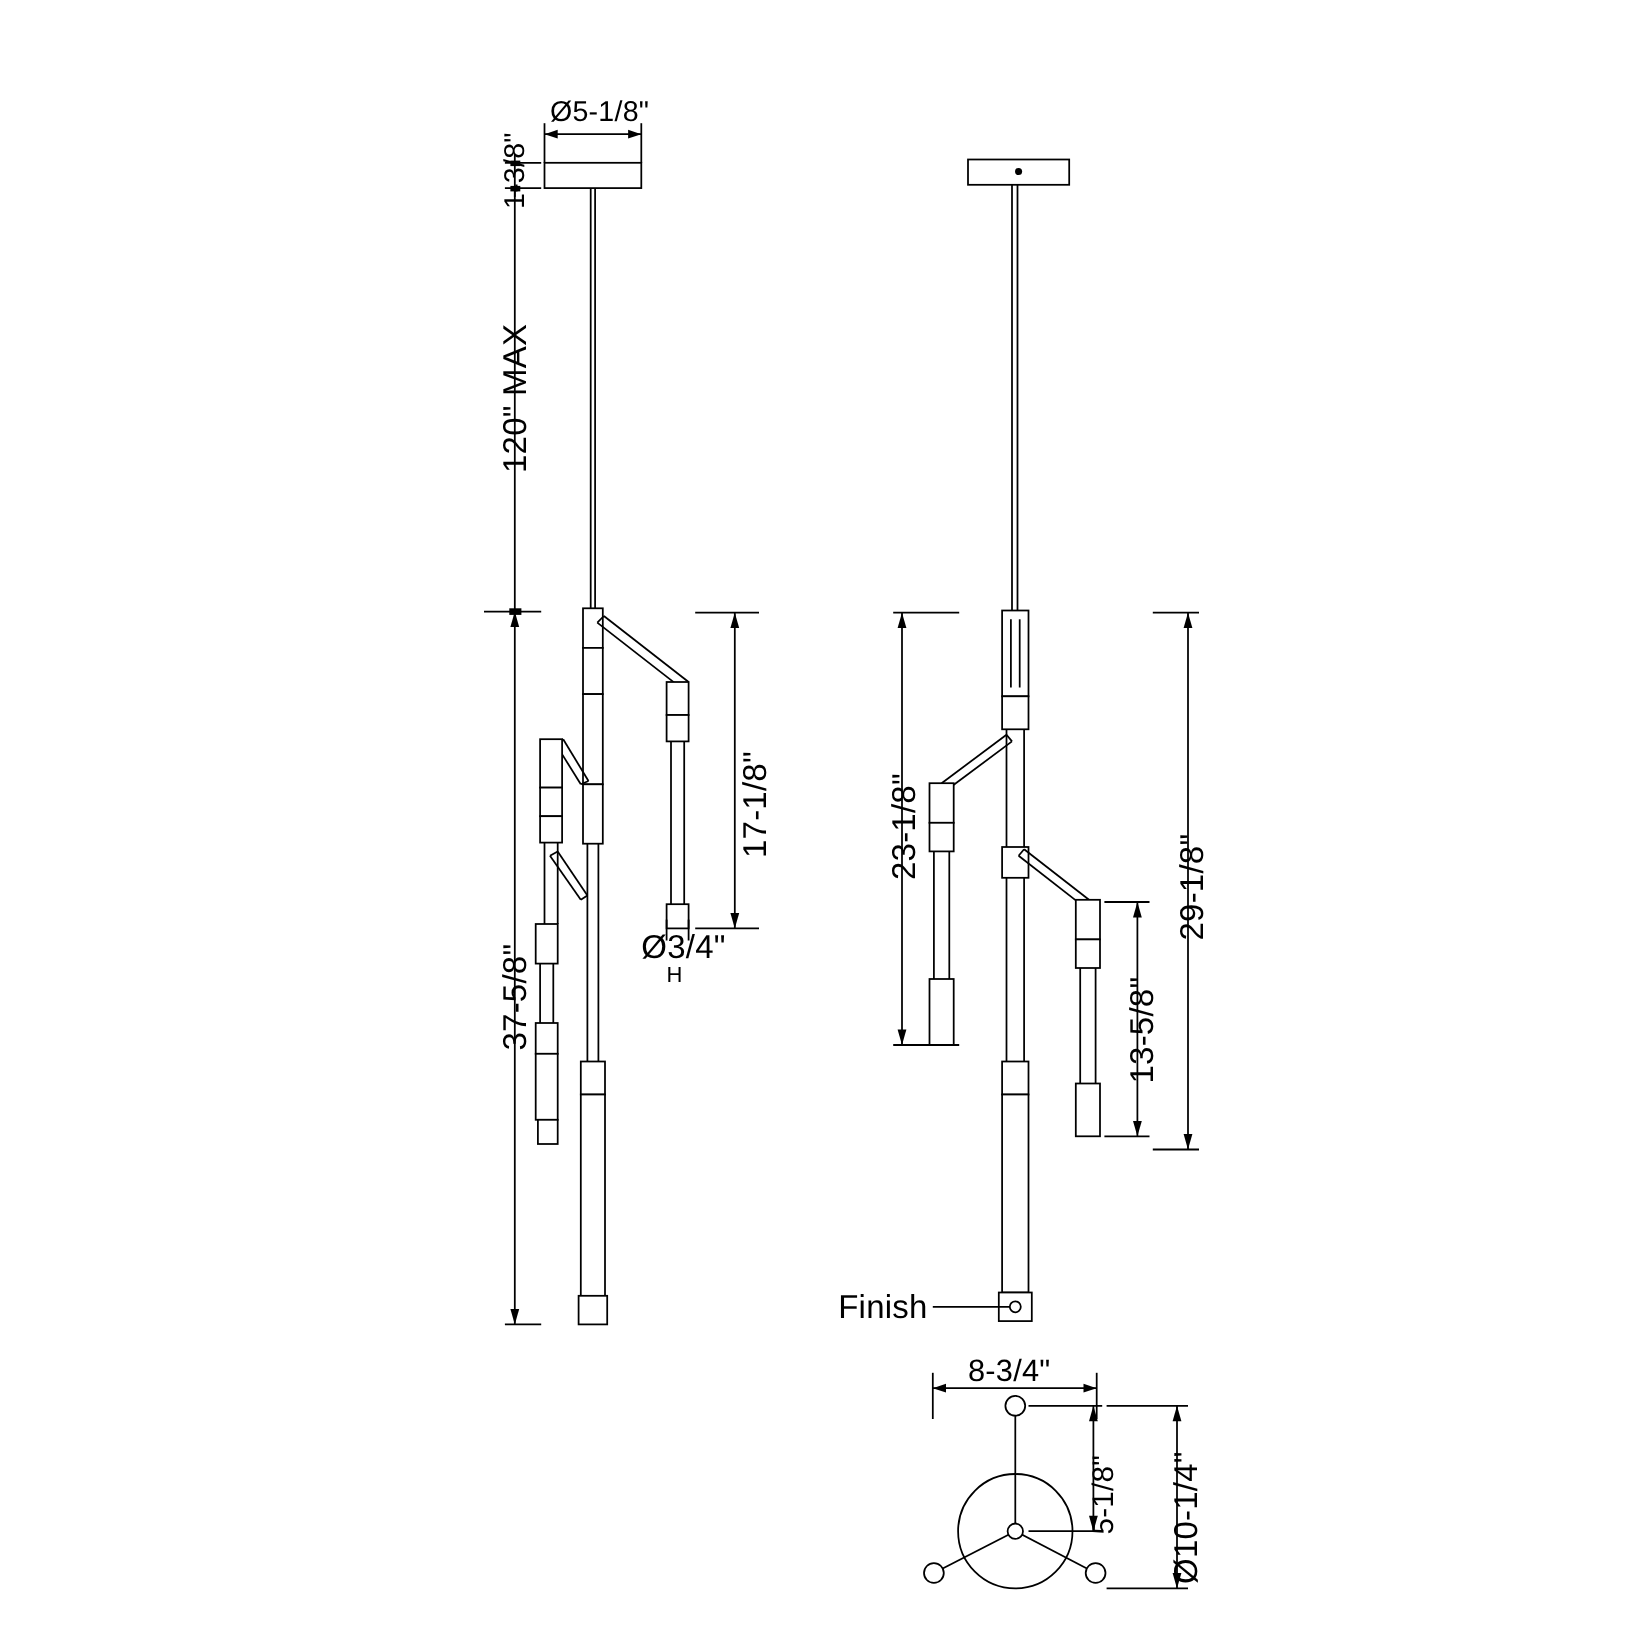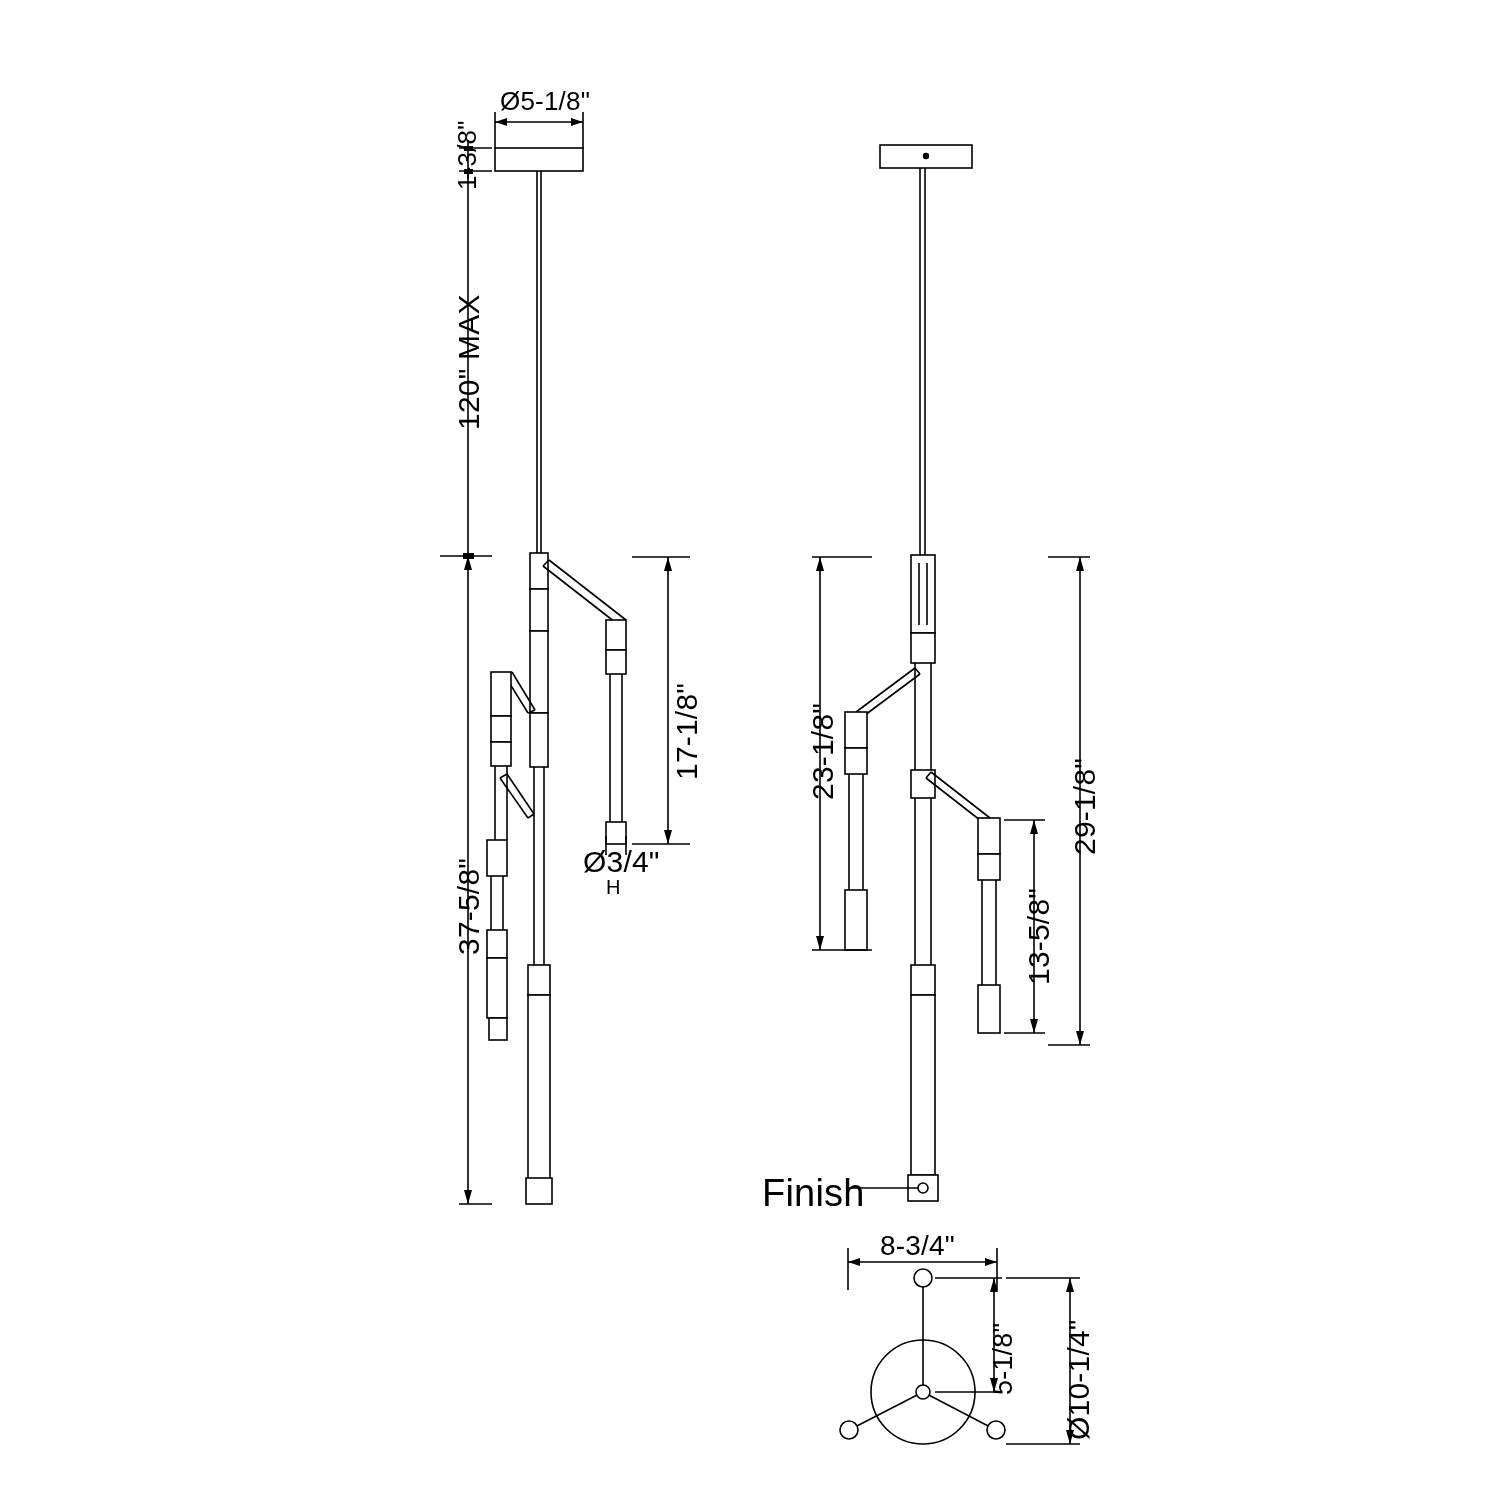--- a/index.html
+++ b/index.html
@@ -287,21 +287,21 @@
 
   <div class="lbl" style="left:583px; top:845px; font-size:30px;">Ø3/4"</div>
   <div class="lbl" style="left:606px; top:876px; font-size:20px;">H</div>
 
   <div class="lbl vert" style="left:806px; top:800px; font-size:30px;">23-1/8"</div>
 
   <div class="lbl vert" style="left:1022px; top:985px; font-size:30px;">13-5/8"</div>
 
   <div class="lbl vert" style="left:1068px; top:855px; font-size:30px;">29-1/8"</div>
 
-  <div class="lbl" style="left:762px; top:1172px; font-size:38px;">Finish</div>
+  <div class="lbl" style="left:762px; top:1172px; font-size:30px;">Finish</div>
 
   <div class="lbl" style="left:880px; top:1230px; font-size:28px;">8-3/4"</div>
 
   <div class="lbl vert" style="left:988px; top:1395px; font-size:27px;">5-1/8"</div>
 
   <div class="lbl vert" style="left:1062px; top:1440px; font-size:30px;">Ø10-1/4"</div>
 
 </div>
 
 </body></html>

